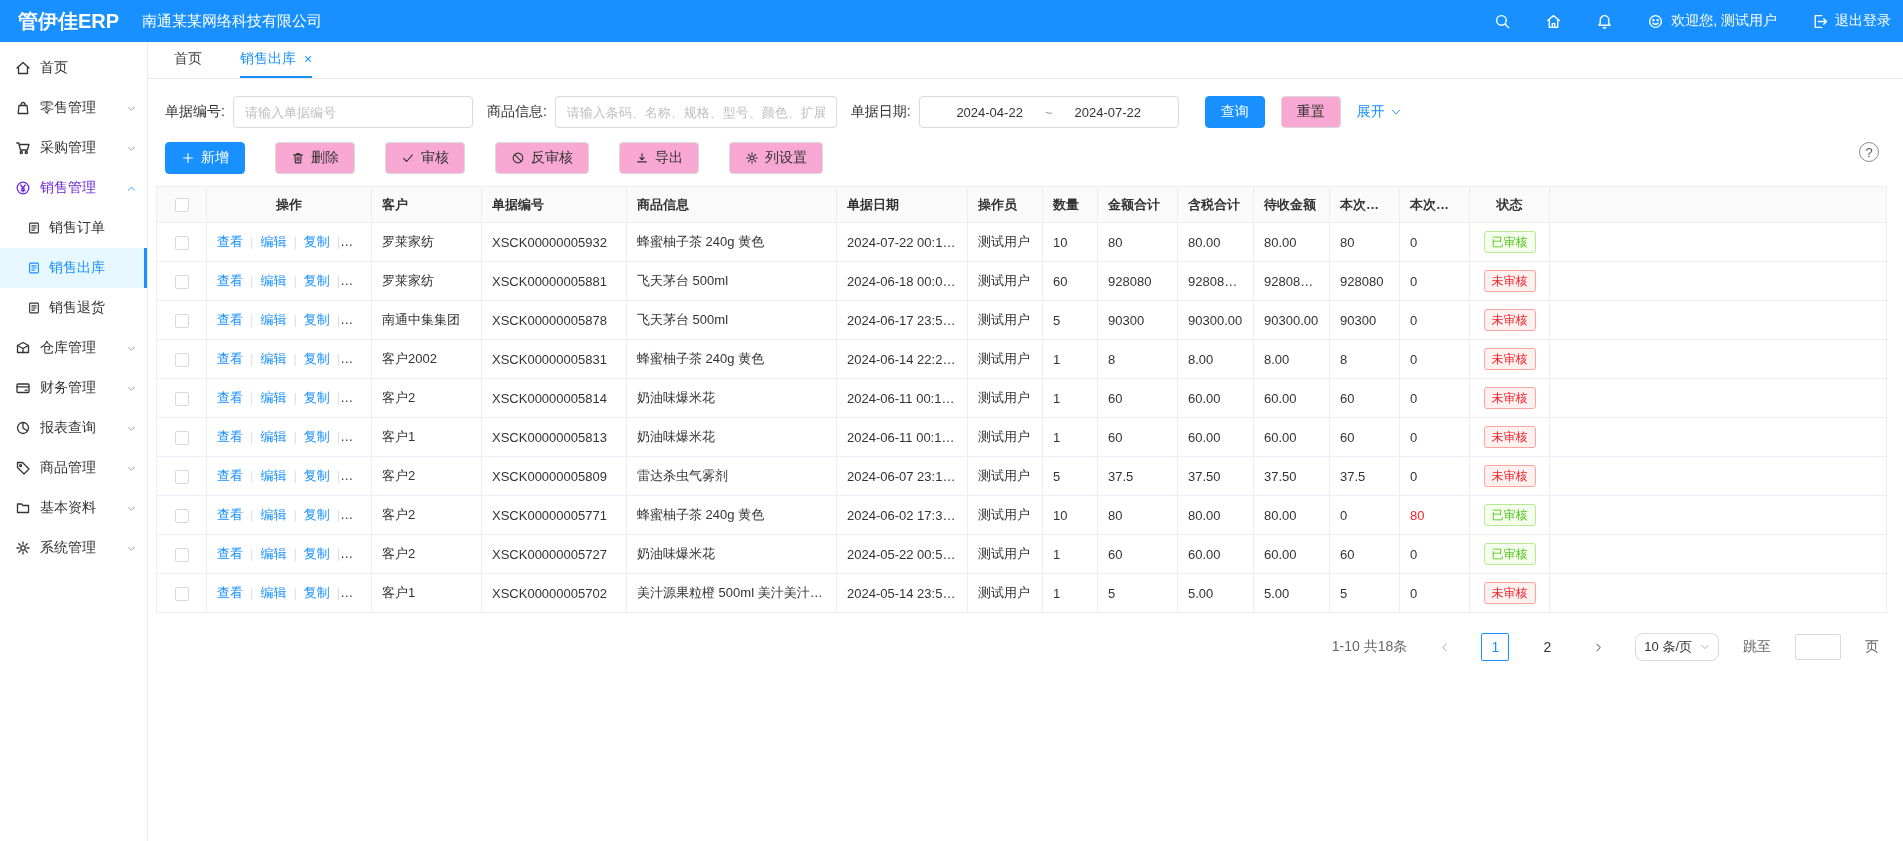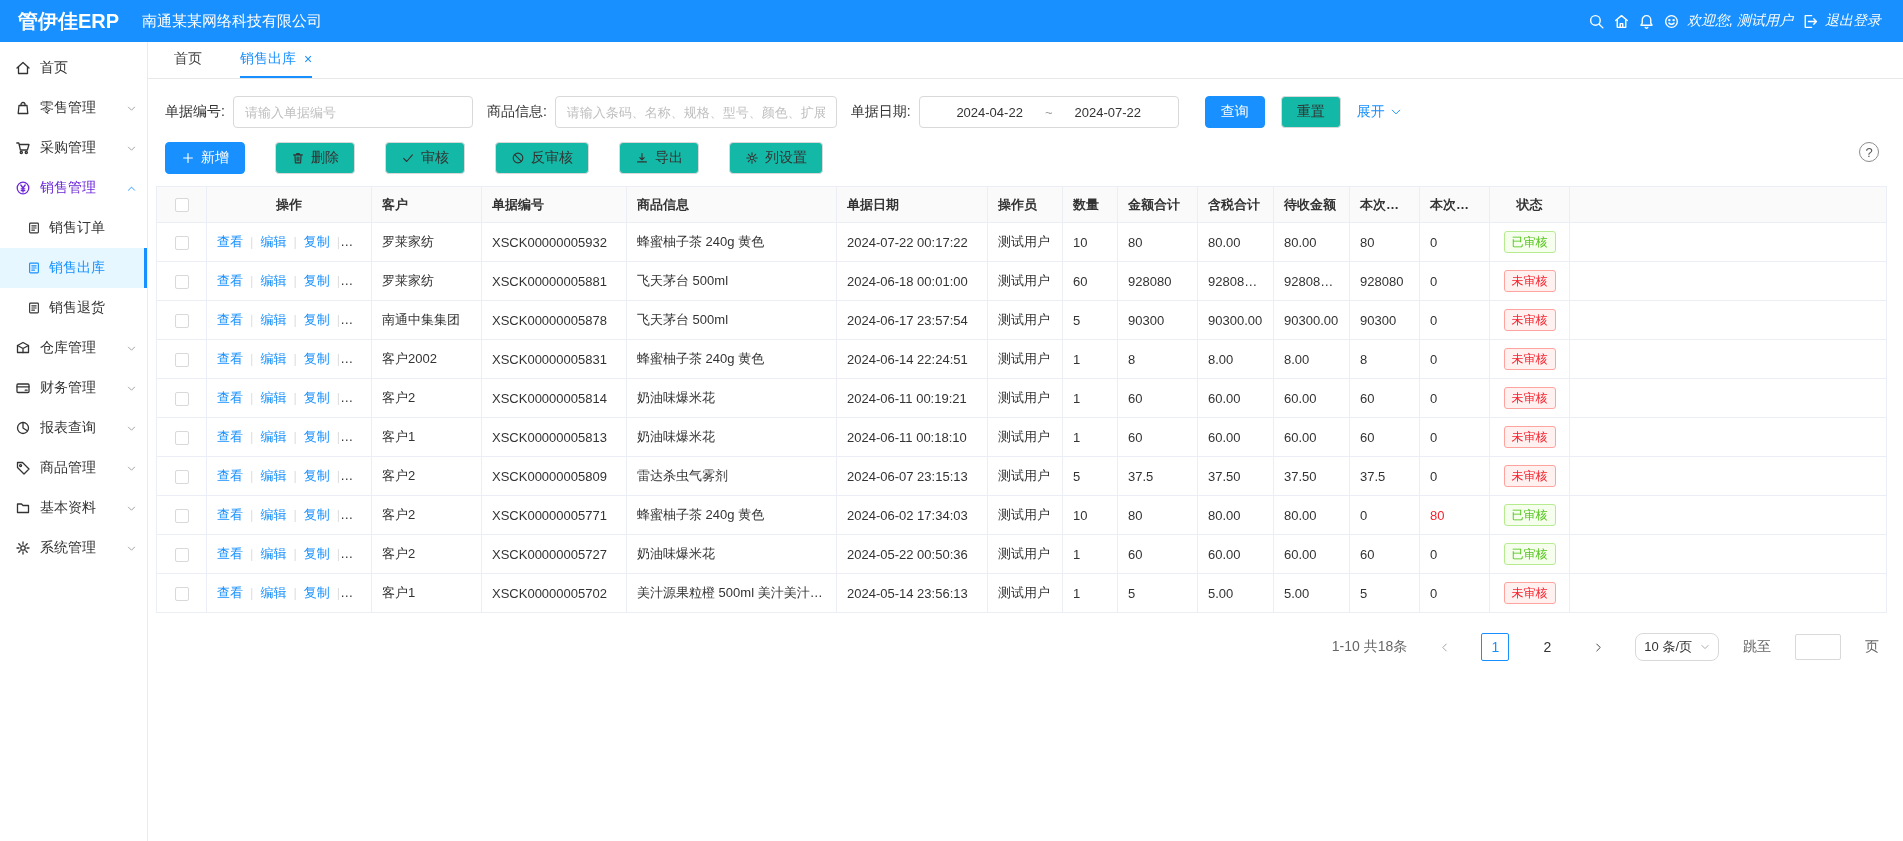--- a/index.html
+++ b/index.html
@@ -4,21 +4,21 @@
 <style>
   * { margin:0; padding:0; box-sizing:border-box; }
   html,body { width:1903px; height:841px; overflow:hidden; }
   body { font-family:"Liberation Sans","DejaVu Sans",sans-serif; font-size:14px; color:#333; background:#fff; }
   .app { width:1903px; height:841px; display:flex; flex-direction:column; }
 
   
   .topbar { height:42px; background:#1890ff; display:flex; align-items:center; flex-shrink:0; }
   .logo { width:132px; padding-left:18px; font-size:20px; font-weight:bold; color:#fff; white-space:nowrap; }
   .company { color:#fff; font-size:15px; margin-left:10px; white-space:nowrap; }
-  .top-right { margin-left:auto; display:flex; align-items:center; gap:8px; padding-right:22px; color:#fff; font-size:14px;font-style:italic; }
+  .top-right { margin-left:auto; display:flex; align-items:center; gap:34px; padding-right:12px; color:#fff; font-size:14px; }
   .ic { fill:none; stroke:currentColor; stroke-width:1.3; stroke-linecap:round; stroke-linejoin:round; }
   .top-icon { display:inline-flex; align-items:center; cursor:pointer; }
   .top-icon svg { width:17px; height:17px; }
   .user-chip, .logout { display:flex; align-items:center; gap:7px; cursor:pointer; white-space:nowrap; }
 
   
   .layout { display:flex; flex:1; min-height:0; }
   .sidebar { width:148px; border-right:1px solid #ebebeb; padding-top:6px; flex-shrink:0; background:#fff; }
   .menu-item { height:40px; display:flex; align-items:center; gap:9px; padding:0 10px 0 15px; font-size:14px; color:#333; cursor:pointer; white-space:nowrap; }
   .menu-item svg.mi { width:16px; height:16px; flex-shrink:0; }
@@ -39,40 +39,40 @@
 
   
   .filters { display:flex; align-items:center; padding:17px 16px 0 17px; flex-shrink:0; }
   .f-label { font-size:14px; color:#333; margin-right:8px; white-space:nowrap; }
   .f-input { height:32px; border:1px solid #d9d9d9; border-radius:4px; padding:0 11px; font-size:13px; color:#333; outline:none; font-family:inherit; }
   .f-input::placeholder { color:#bfbfbf; }
   .w240 { width:240px; } .w280 { width:282px; }
   .ml14 { margin-left:14px; } .ml16 { margin-left:16px; } .ml24 { margin-left:26px; }
   .range { width:260px; height:32px; border:1px solid #d9d9d9; border-radius:4px; display:flex; align-items:center; justify-content:center; gap:22px; font-size:13px; color:#333; cursor:pointer; }
   .range-sep { color:#999; }
-  .btn { height:32px; border:1px solid #d9d9d9; border-radius:4px; background:#14b8a6; font-size:14px; color:#333; padding:0 15px; display:inline-flex; align-items:center; gap:6px; cursor:pointer; font-family:inherit; white-space:nowrap; }
+  .btn { height:32px; border:1px solid #d9d9d9; border-radius:4px; background:#f9a8d4; font-size:14px; color:#333; padding:0 15px; display:inline-flex; align-items:center; gap:6px; cursor:pointer; font-family:inherit; white-space:nowrap; }
   .btn svg { width:14px; height:14px; }
   .btn-primary { background:#1890ff; border-color:#1890ff; color:#fff; }
   .expand { display:inline-flex; align-items:center; gap:5px; cursor:pointer; font-size:14px; }
   .link-blue { color:#1890ff; }
   .expand svg { width:12px; height:12px; }
 
   
   .toolbar { display:flex; gap:30px; padding:14px 24px 0 17px; flex-shrink:0; }
   .help { margin-left:auto; width:20px; height:20px; border:1px solid #8c8c8c; border-radius:50%; color:#595959; font-size:13px; display:flex; align-items:center; justify-content:center; cursor:pointer; }
 
   
   .table-wrap { padding:12px 16px 0 8px; flex-shrink:0; }
   table { width:100%; table-layout:fixed; border-collapse:collapse; }
   th, td { border:1px solid #ebeef5; padding:0 10px; font-size:13px; white-space:nowrap; overflow:hidden; text-overflow:ellipsis; }
   thead th { height:36px; background:#fafafa; color:#333; font-weight:bold; text-align:left; }
   tbody td { height:39px; color:#333; }
   .c-check { width:50px; text-align:center; }
   .c1 { width:165px; } .c2 { width:110px; } .c3 { width:145px; } .c4 { width:210px; }
-  .c5 { width:151px; } .c6 { width:75px; } .c7 { width:55px; } .c8 { width:80px; }
+  .c5 { width:131px; } .c6 { width:75px; } .c7 { width:55px; } .c8 { width:80px; }
   .c9 { width:76px; } .c10 { width:76px; } .c11 { width:70px; } .c12 { width:70px; }
   .c13 { width:80px; } .c-fill { width:auto; }
   .th-center, .cell-actions, .cell-status { text-align:center; }
   .checkbox { display:inline-block; width:14px; height:14px; border:1px solid #d9d9d9; border-radius:2px; background:#fff; vertical-align:middle; cursor:pointer; }
   .alink { color:#1890ff; text-decoration:none; cursor:pointer; }
   .sep { color:#e0e0e0; margin:0 7px; }
   .red { color:#f5222d; }
   .badge { display:inline-block; padding:2px 7px; font-size:12px; border-radius:3px; line-height:1.4; }
   .badge.ok { color:#52c41a; background:#f6ffed; border:1px solid #b7eb8f; }
   .badge.no { color:#f5222d; background:#fff1f0; border:1px solid #ffa39e; }

